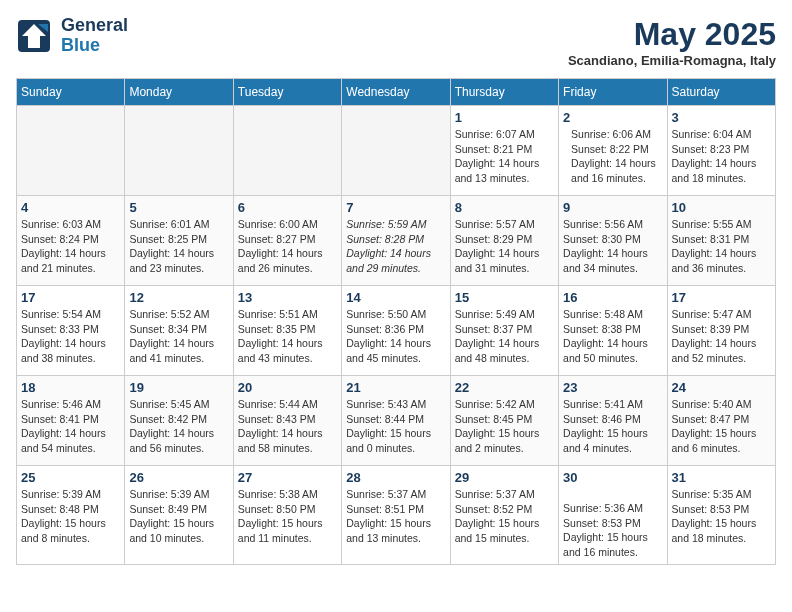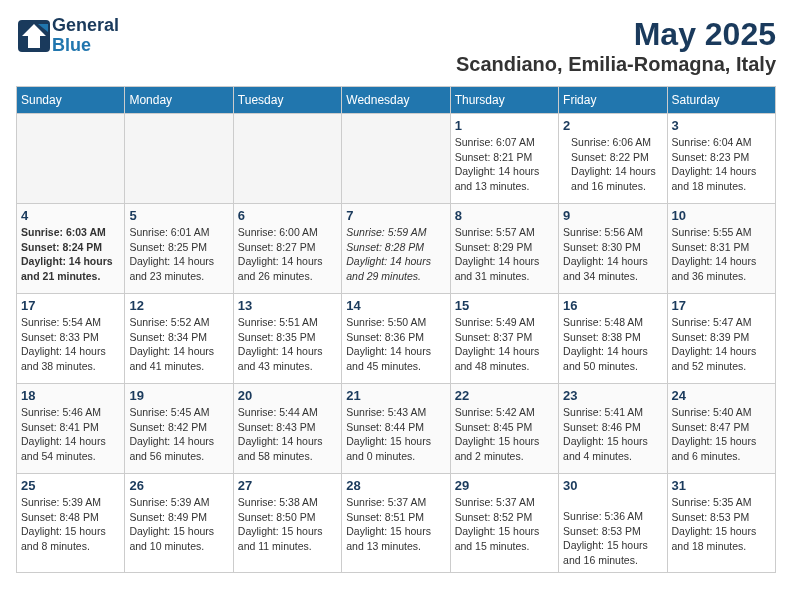--- a/index.html
+++ b/index.html
@@ -12,21 +12,21 @@
     }
     .header {
       display: flex;
       justify-content: space-between;
       align-items: flex-start;
       margin-bottom: 10px;
     }
     .logo {
       display: flex;
       align-items: center;
-      gap: 0;
+      gap: 9px;
     }
     .logo-text {
       font-size: 18px;
       font-weight: bold;
       color: #1a3a5c;
       line-height: 1.1;
     }
     .logo-blue { color: #2176ae; }
     .logo-icon {
       width: 36px;
@@ -34,21 +34,21 @@
     }
     .title-block {
       text-align: right;
     }
     .month-title {
       font-size: 32px;
       font-weight: bold;
       color: #1a3a5c;
     }
     .location-title {
-      font-size: 20px;
+      font-size: 13px;
       color: #333;
       font-weight: bold;
     }
     table {
       width: 100%;
       border-collapse: collapse;
       font-size: 11px;
     }
     th {
       background-color: #2176ae;
@@ -138,21 +138,21 @@
           <div class="day-num">3</div>
           <div class="day-info" style="white-space: pre-line;">Sunrise: 6:04 AM
 Sunset: 8:23 PM
 Daylight: 14 hours
 and 18 minutes.</div>
         </td>
       </tr>
       <tr>
         <td>
           <div class="day-num">4</div>
-          <div class="day-info" style="white-space: pre-line; font-weight: bold;">Sunrise: 6:03 AM
+          <div class="day-info" style="white-space: pre-line;">Sunrise: 6:03 AM
 Sunset: 8:24 PM
 Daylight: 14 hours
 and 21 minutes.</div>
         </td>
         <td>
           <div class="day-num">5</div>
           <div class="day-info" style="white-space: pre-line;">Sunrise: 6:01 AM
 Sunset: 8:25 PM
 Daylight: 14 hours
 and 23 minutes.</div>

